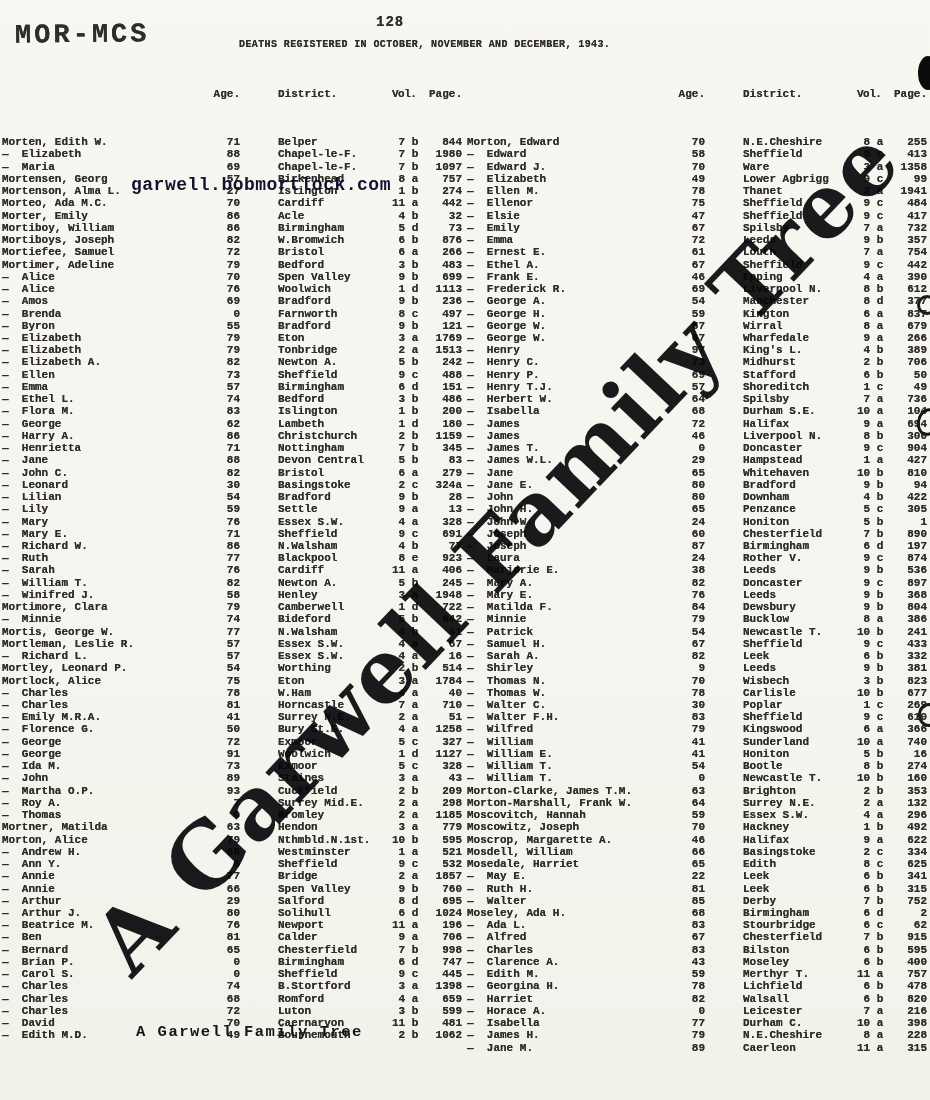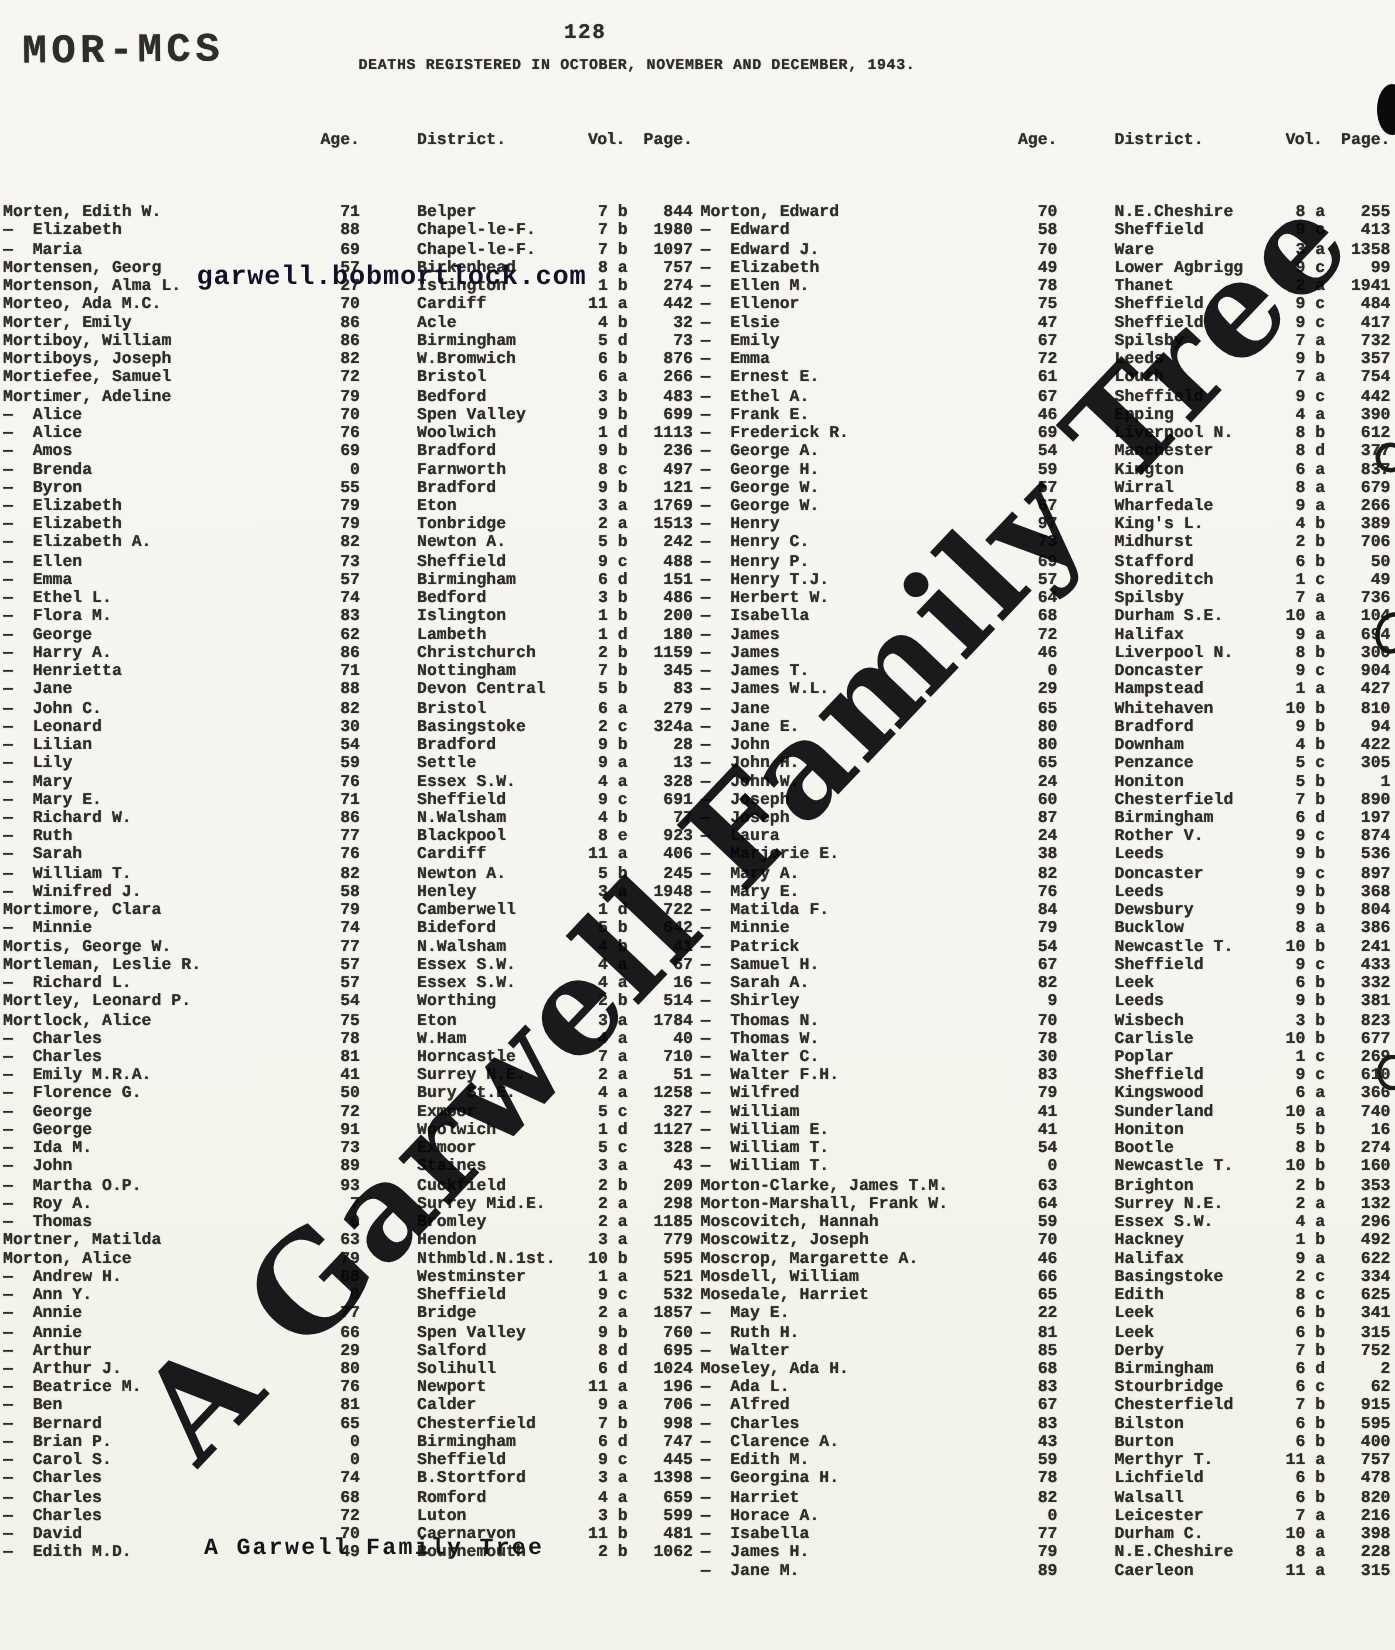--- a/index.html
+++ b/index.html
@@ -1195,21 +1195,21 @@
           <span class="c-age">83</span>
           <span class="c-gap"></span>
           <span class="c-district">Bilston</span>
           <span class="c-vol"> 6 b</span>
           <span class="c-page">595</span>
         </div>
         <div class="row">
           <span class="c-name">—  Clarence A.</span>
           <span class="c-age">43</span>
           <span class="c-gap"></span>
-          <span class="c-district">Burton</span>
+          <span class="c-district">Moseley</span>
           <span class="c-vol"> 6 b</span>
           <span class="c-page">400</span>
         </div>
         <div class="row">
           <span class="c-name">—  Edith M.</span>
           <span class="c-age">59</span>
           <span class="c-gap"></span>
           <span class="c-district">Merthyr T.</span>
           <span class="c-vol">11 a</span>
           <span class="c-page">757</span>

